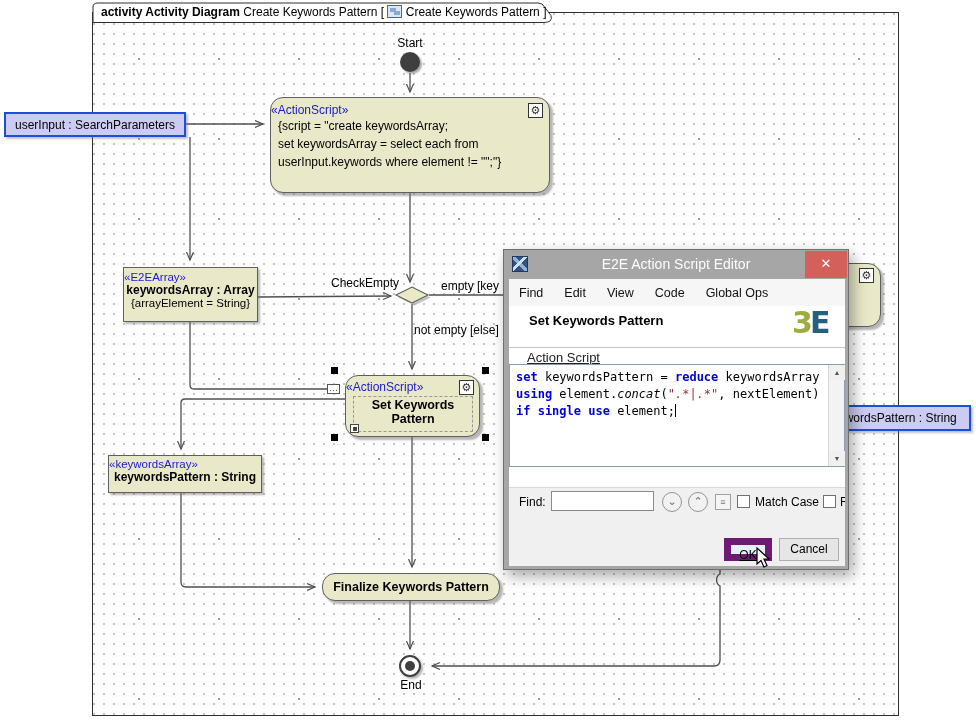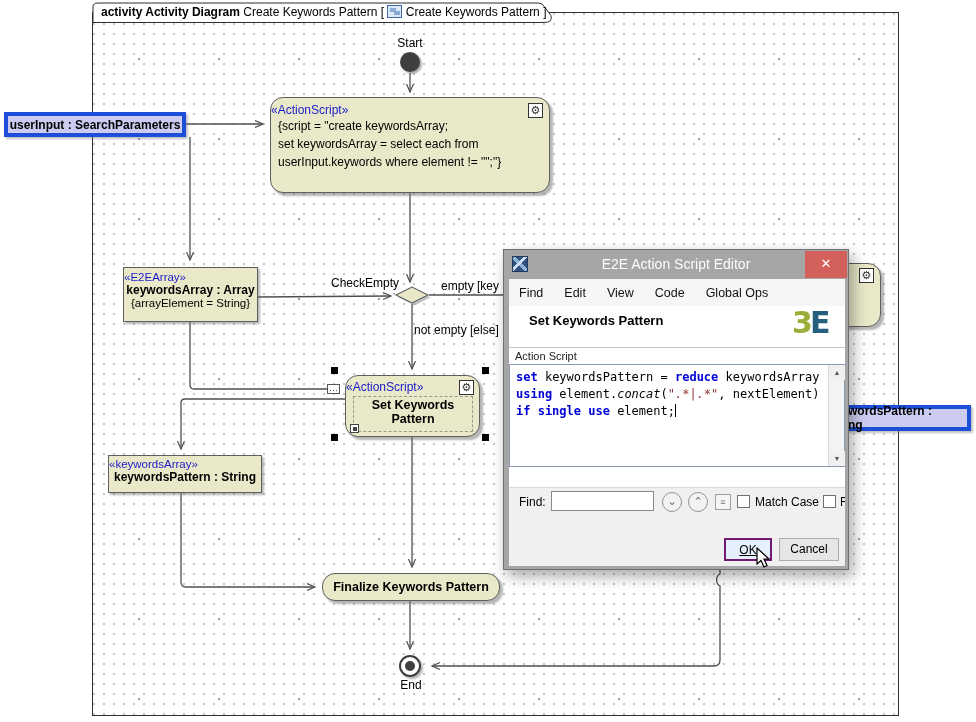--- a/index.html
+++ b/index.html
@@ -22,22 +22,22 @@
     vertical-align:-2px; position:relative; }
   .diagram-icon::after { content:""; position:absolute; left:2px; top:2px; width:6px; height:4px; background:#88aad4; box-shadow:4px 3px 0 #88aad4; }
 
   
   .node { background:#e9e9c9; border:1px solid #5f5f5f; border-radius:13px;
     box-shadow:3px 3px 2px rgba(110,110,110,.5); }
   .rectnode { background:#e9e9c9; border:1px solid #5f5f5f; box-shadow:2px 2px 2px rgba(110,110,110,.5); }
   .stereo { color:#1a1acd; font-size:12px; text-align:left; }
   .ntitle { font-weight:bold; font-size:12.5px; text-align:center; color:#000; }
   .script { font-size:12px; color:#000; line-height:18px; padding:0 7px; }
-  .objnode { background:#ccccf2; border:4px solid #1d4ed8; box-shadow:2px 2px 2px rgba(120,120,120,.45);
-    font-weight:bold; font-size:12px; color:#000; display:flex; align-items:center; }
+  .objnode { background:#ccccf2; border:2px solid #1d4ed8; box-shadow:2px 2px 2px rgba(120,120,120,.45);
+    font-weight:normal; font-size:12px; color:#000; display:flex; align-items:center; }
   .gear { width:15px; height:15px; background:#fff; border:1px solid #333; font-size:11px; line-height:13px;
     text-align:center; color:#333; }
   .lbl { font-size:12px; color:#000; white-space:nowrap; }
   .handle { width:7px; height:7px; background:#000; }
   .dashed-inner { border:1px dashed #9a9a8a; }
 
   
   #dialog { left:503px; top:249px; width:346px; height:321px; background:#a6a6a6;
     border:1px solid #6f6f6f; box-shadow:4px 6px 14px rgba(0,0,0,.35); z-index:10; }
   #titlebar { position:absolute; left:0; top:0; width:100%; height:29px; color:#fff; }
@@ -48,21 +48,21 @@
   #close-btn { position:absolute; right:1px; top:1px; width:42px; height:27px; background:#d4605c; color:#fff;
     font-size:13px; text-align:center; line-height:26px; }
   #dlg-body { position:absolute; left:5px; top:29px; width:336px; height:287px; background:#fff; overflow:hidden; }
   #menubar { position:absolute; left:0; top:0; width:100%; height:27px; background:#f6f6f6;
     display:flex; align-items:center; gap:21px; padding-left:10px; font-size:12.5px; color:#111; }
   #dlg-header { position:absolute; left:20px; top:34px; font-weight:bold; font-size:13px; color:#000; }
   #e2e-logo { position:absolute; left:283px; top:26px; width:44px; height:34px; font-weight:bold; font-size:30px;
     font-family:"DejaVu Sans", sans-serif; letter-spacing:-3px; }
   #e2e-logo .g3 { color:#9cae3a; } #e2e-logo .gE { color:#25607f; }
   #dlg-divider { position:absolute; left:0; top:68px; width:100%; border-top:1px solid #c4c4c4; }
-  #group-label { position:absolute; left:6px; top:71px; font-size:11px; color:#222; }
+  #group-label { position:absolute; left:18px; top:71px; font-size:13px; color:#222;text-decoration:underline; }
   #codebox { position:absolute; left:0; top:85px; width:336px; height:103px; border:1px solid #8d9cb5; background:#fff; }
   #code-area { position:absolute; left:6px; top:4px; right:20px; font-family:"DejaVu Sans Mono", monospace;
     font-size:12px; line-height:17px; white-space:pre; color:#000; }
   .tk-kw { color:#0000d8; font-weight:bold; }
   .tk-fn { font-style:italic; color:#000; }
   .tk-str { color:#993333; font-style:italic; }
   .tk-pl { color:#000; }
   .caret { display:inline-block; width:1px; height:13px; background:#000; vertical-align:-2px; }
   #vscroll { position:absolute; right:0; top:0; width:16px; height:101px; background:#f3f3f3; border-left:1px solid #d8d8d8; }
   .sb-btn { position:absolute; left:0; width:16px; height:15px; background:#f0f0f0; color:#555; font-size:7px;
@@ -74,21 +74,21 @@
   #findrow { position:absolute; left:0; top:0; width:336px; height:28px; }
   #find-label { position:absolute; left:10px; top:7px; font-size:12px; color:#000; }
   #find-input { position:absolute; left:42px; top:3px; width:103px; height:20px; background:#fff; border:1px solid #8a8a8a; }
   .roundbtn { position:absolute; top:4px; width:20px; height:20px; border-radius:50%; background:#f2f2f2;
     border:1px solid #939393; color:#6b6b6b; font-size:11px; text-align:center; line-height:17px; }
   #hl-btn { position:absolute; left:206px; top:6px; width:16px; height:16px; background:#f5f5f5; border:1px solid #a0a0a0;
     color:#777; font-size:9px; text-align:center; line-height:14px; }
   .cb { position:absolute; top:7px; width:13px; height:13px; background:#fff; border:1px solid #707070; }
   .cb-label { position:absolute; top:7px; font-size:12px; color:#000; white-space:nowrap; }
   .btn { position:absolute; top:258px; height:23px; font-size:12px; text-align:center; line-height:21px; color:#000; }
-  #ok-btn { left:215px; width:48px; background:#e4f0fb; border:2px solid #701a75;text-decoration:underline; }
+  #ok-btn { left:215px; width:48px; background:#e4f0fb; border:7px solid #701a75;text-decoration:underline; }
   #cancel-btn { left:270px; width:60px; background:#e6e6e6; border:1px solid #aeaeae; }
 
   .ellipsis-badge { width:13px; height:10px; background:#fff; border:1px solid #555; font-size:9px; line-height:7px;
     text-align:center; color:#333; }
   .subdiag-badge { width:9px; height:9px; background:#fff; border:1px solid #444; }
   .subdiag-badge::after { content:""; position:absolute; right:1px; bottom:1px; width:4px; height:4px; background:#444; }
 </style>
 </head>
 <body>
 

